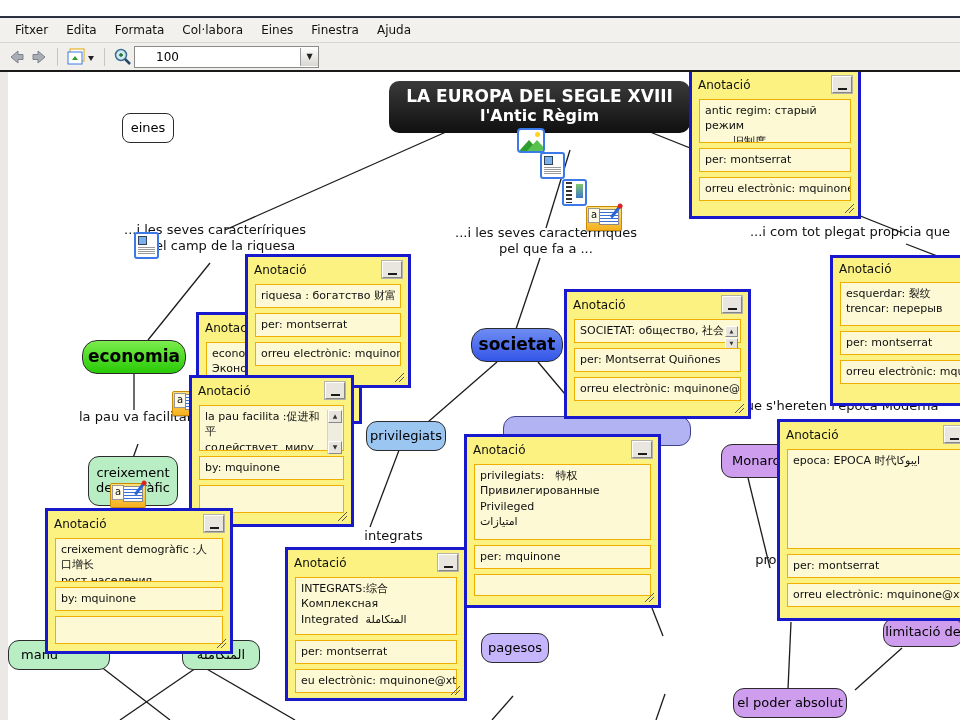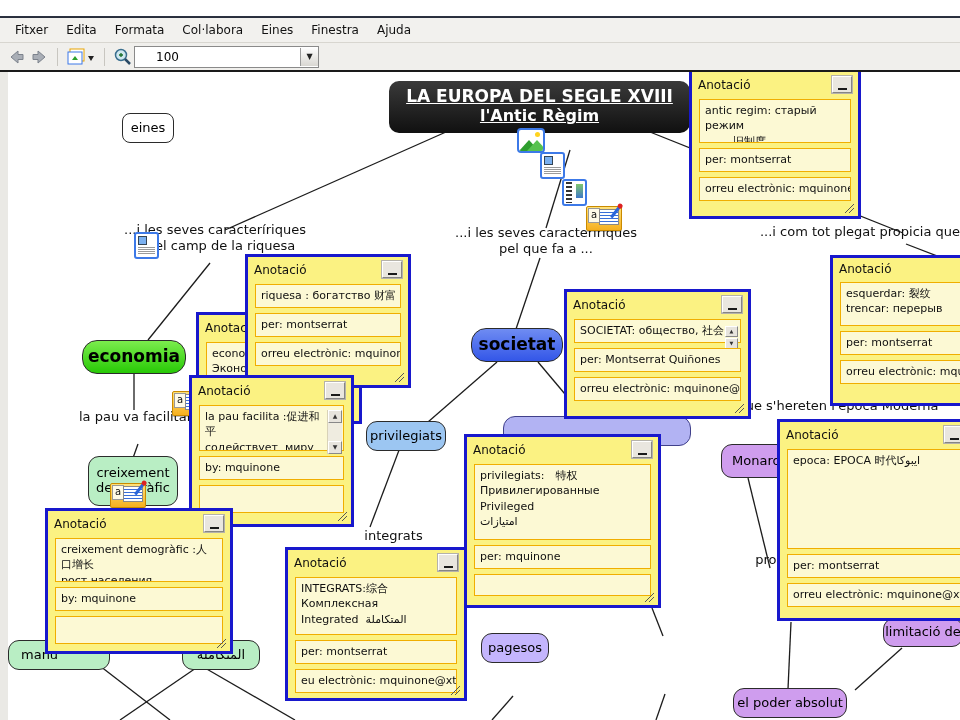--- a/index.html
+++ b/index.html
@@ -30,21 +30,21 @@
     border:1px solid #2b2b2b;border-radius:11px;font-size:13px;color:#000;text-align:center;white-space:pre-wrap;line-height:1.15;box-sizing:border-box;}
   .n-white{background:#fff;border-radius:8px;}
   .n-green{background:linear-gradient(#7bed4d,#28c906);border-radius:15px;font-weight:bold;font-size:17px;}
   .n-blue{background:linear-gradient(#6f8cf2,#3356e8);border-radius:15px;font-weight:bold;font-size:17px;}
   .n-lgreen{background:#b9eec4;}
   .n-lblue{background:#9cc6f2;}
   .n-mblue{background:#c4b5fd;}
   .n-purple{background:#cf9dee;}
   .n-hidden{background:#b2b3f3;border-radius:12px;border:1px solid #40408a;}
   .titlenode{position:absolute;z-index:4;background:linear-gradient(#3a3a3a,#101010);border-radius:10px;
-    color:#fff;text-align:center;padding:5px 8px;box-sizing:border-box;text-decoration:underline;}
+    color:#fff;text-align:center;padding:5px 8px;box-sizing:border-box;}
   .titlenode .l1{font-size:17px;font-weight:bold;line-height:1.25;}
   .titlenode .l2{font-size:16px;font-weight:bold;line-height:1.15;}
   
   .icn{position:absolute;z-index:6;}
   .ann-icn{width:34px;height:23px;background:linear-gradient(#ffe27a,#f6b01f);border:1px solid #c98a00;border-radius:2px;position:relative;box-shadow:0 1px 0 rgba(0,0,0,.25);}
   .ann-icn .a{position:absolute;left:1px;top:1px;width:10px;height:13px;background:#fffbe8;border:1px solid #999;font-size:10px;line-height:12px;text-align:center;color:#111;}
   .ann-icn .paper{position:absolute;right:2px;top:2px;width:18px;height:14px;background:repeating-linear-gradient(#fff,#fff 2px,#3a6fd8 2px,#3a6fd8 3px);border:1px solid #888;}
   .ann-icn .pencil{position:absolute;right:4px;top:-2px;width:3px;height:14px;background:#2b66d9;transform:rotate(38deg);border-radius:1px;}
   .ann-icn .pencil:before{content:"";position:absolute;top:-3px;left:-1px;width:5px;height:5px;background:#d22;border-radius:50%;}
   .pic-icn{width:24px;height:21px;background:#fff;border:2px solid #3c79e8;border-radius:4px;position:relative;overflow:hidden;}
@@ -101,21 +101,21 @@
       <line x1="205" y1="668" x2="295" y2="720"></line>
     </g>
     <path d="M580 426 l12 -6 -5 10 z" fill="#111"></path>
     <path d="M608 426 l-12 -6 5 10 z" fill="#111"></path>
   </svg>
 
   <div class="mlink" style="left:105px;top:222px;width:220px;">...i les seves caracteríriques
 en el camp de la riquesa</div>
   <div class="mlink" style="left:436px;top:225px;width:220px;">...i les seves caracteríriques
 pel que fa a ...</div>
-  <div class="mlink" style="left:740px;top:224px;width:220px;text-align:right;">...i com tot plegat propicia que</div>
+  <div class="mlink" style="left:740px;top:224px;width:220px;">...i com tot plegat propicia que</div>
   <div class="mlink" style="left:78px;top:409px;width:115px;">la pau va facilitar</div>
   <div class="mlink" style="left:356px;top:528px;width:75px;">integrats</div>
   <div class="mlink" style="left:732px;top:398px;width:212px;">que s'hereten l'epoca Moderna</div>
   <div class="mlink" style="left:749px;top:552px;width:42px;">prop</div>
 
   <div class="titlenode" style="left:389px;top:81px;width:301px;height:52px;">
     <div class="l1">LA EUROPA DEL SEGLE XVIII</div>
     <div class="l2">l'Antic Règim</div>
   </div>
   <div class="node n-white" style="left:122px;top:113px;width:52px;height:30px;">eines</div>

